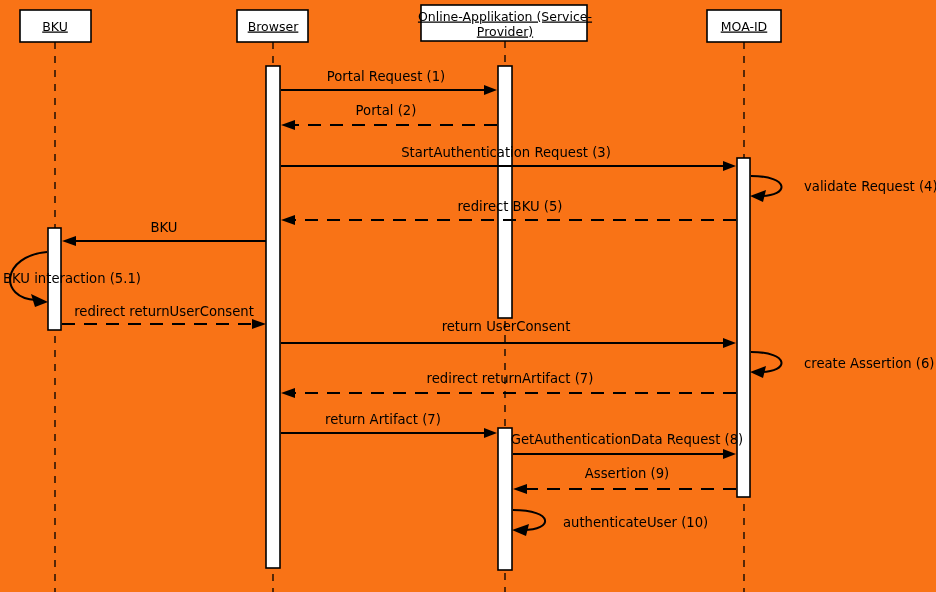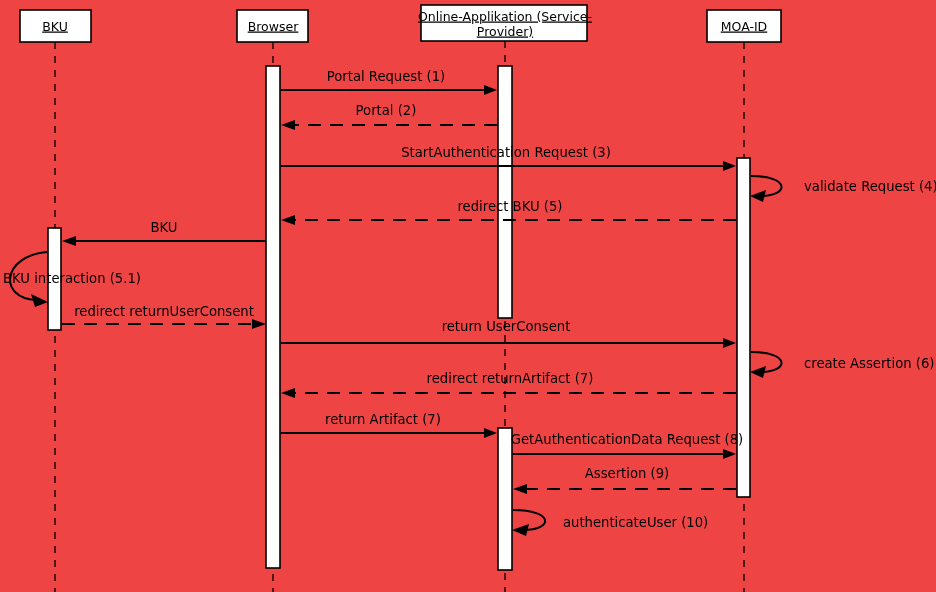--- a/index.html
+++ b/index.html
@@ -7,21 +7,21 @@
     padding: 0;
     background: #ffffff;
   }
   body {
     font-family: "DejaVu Sans", "Liberation Sans", sans-serif;
   }
   #diagram-root {
     position: relative;
     width: 936px;
     height: 592px;
-    background: #ef4444;
+    background: #f97316;
     overflow: hidden;
   }
   svg#seq-svg {
     position: absolute;
     left: 0;
     top: 0;
     width: 936px;
     height: 592px;
   }
   .lifeline-box rect {

